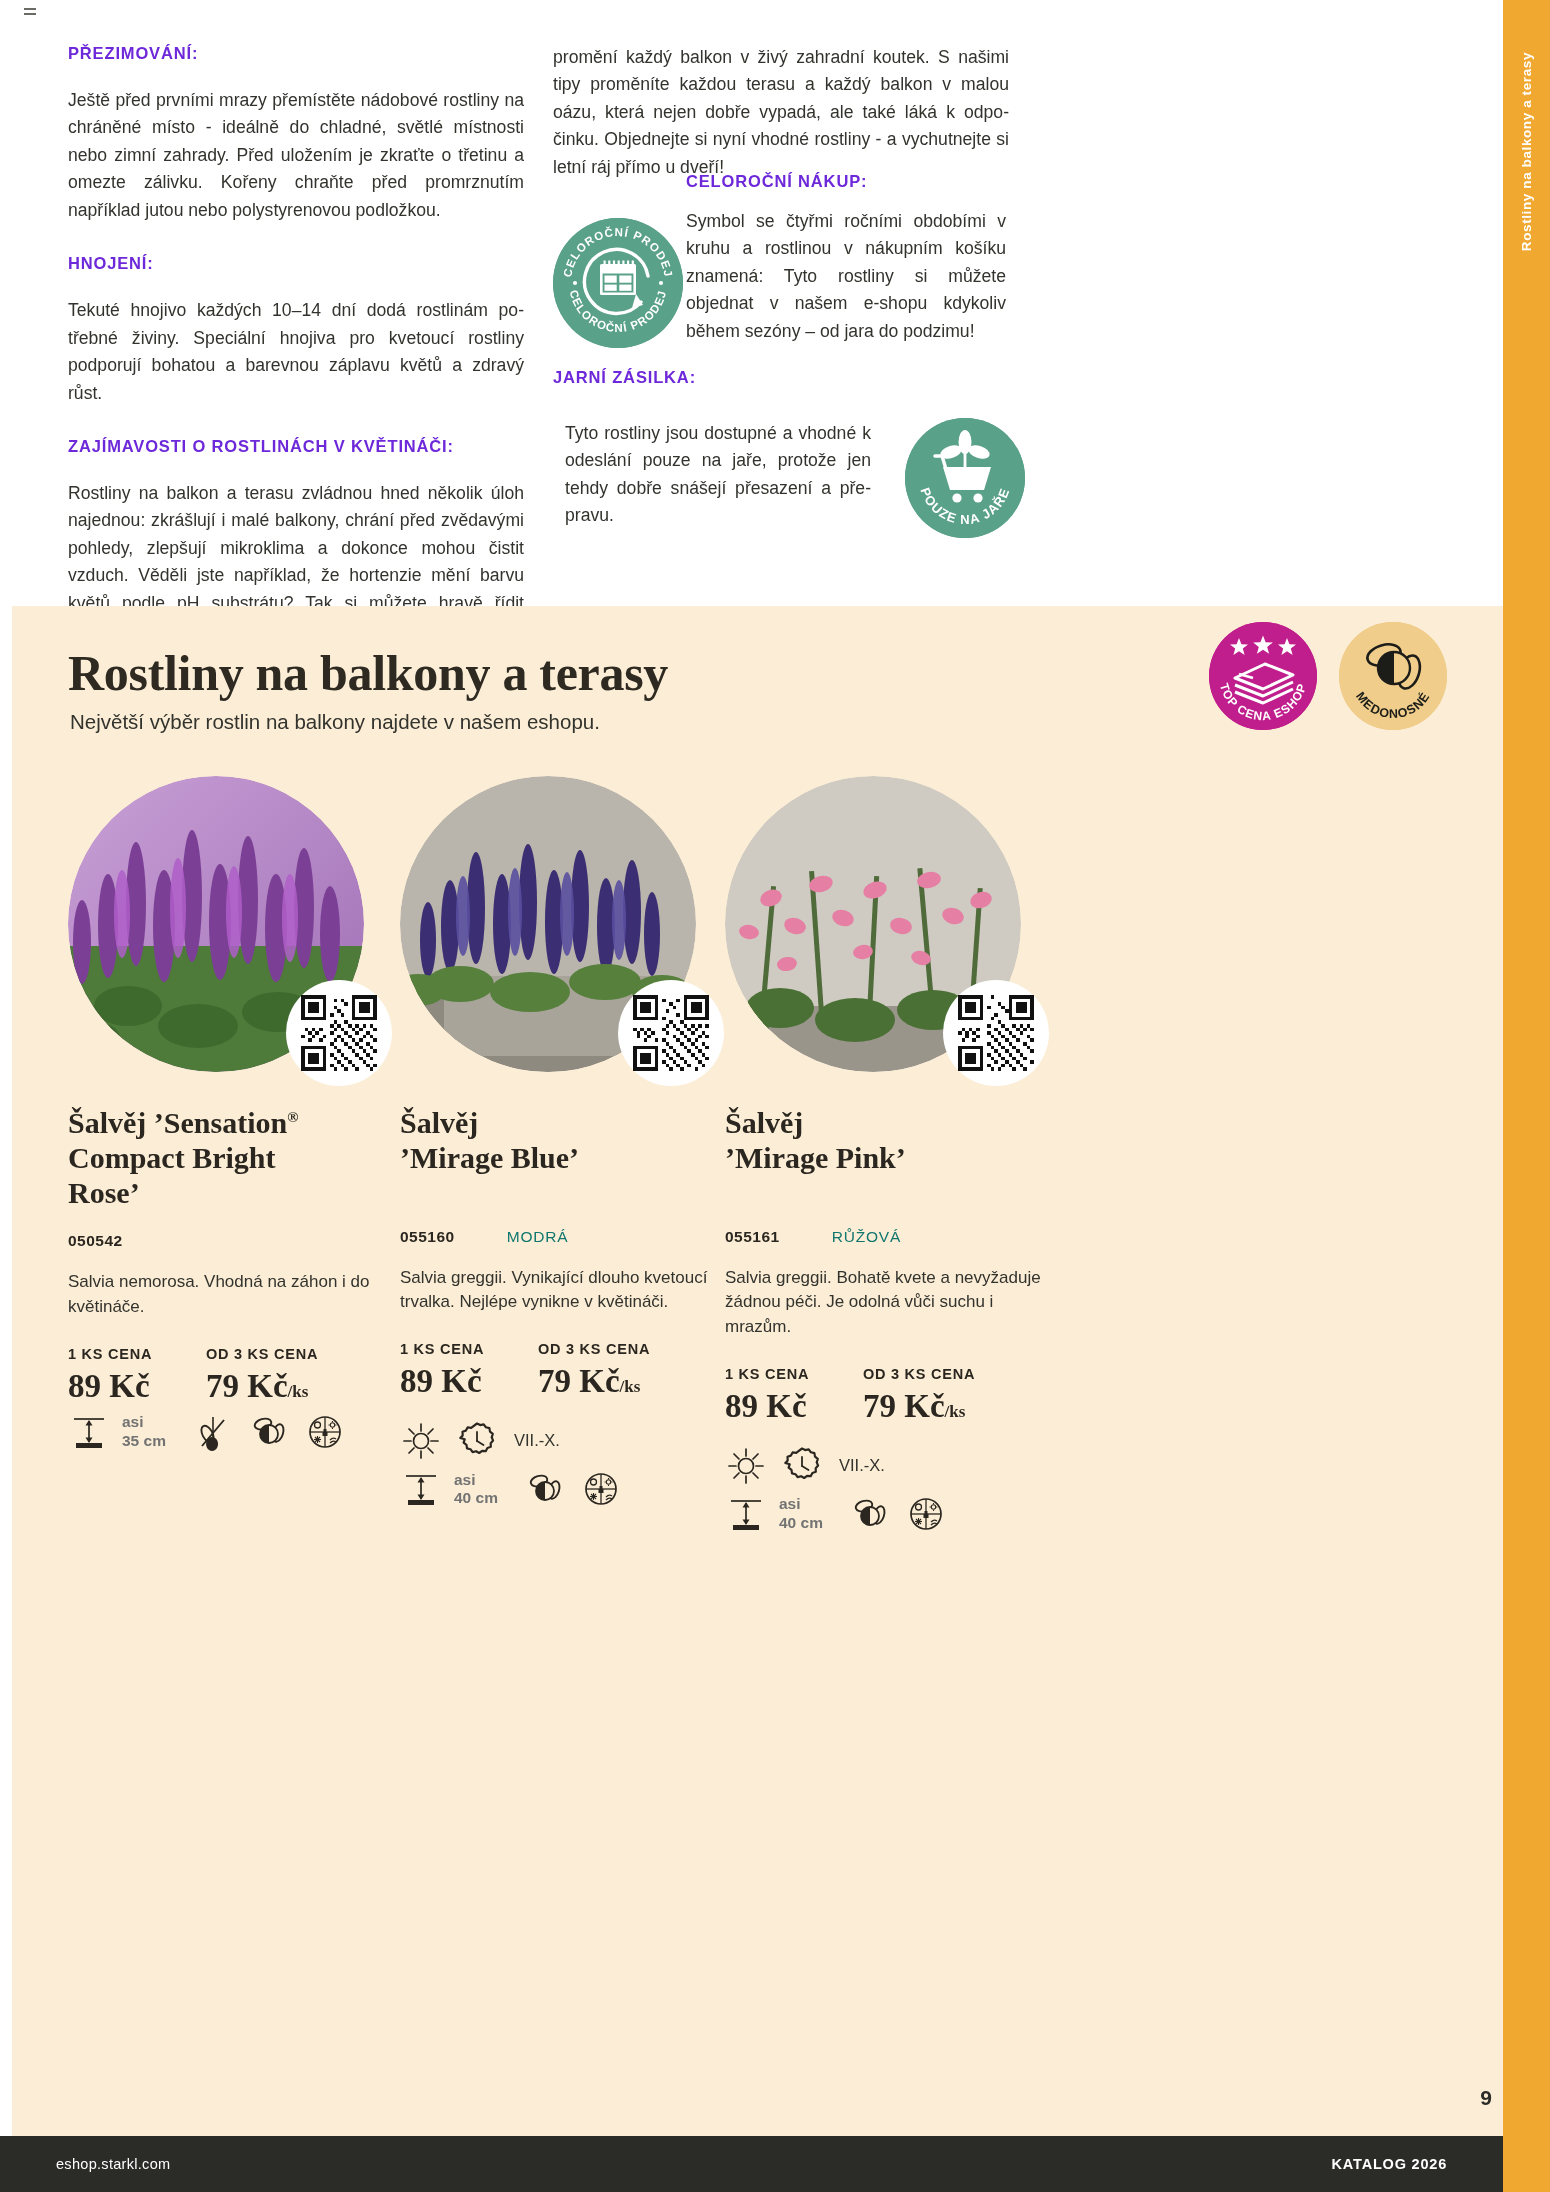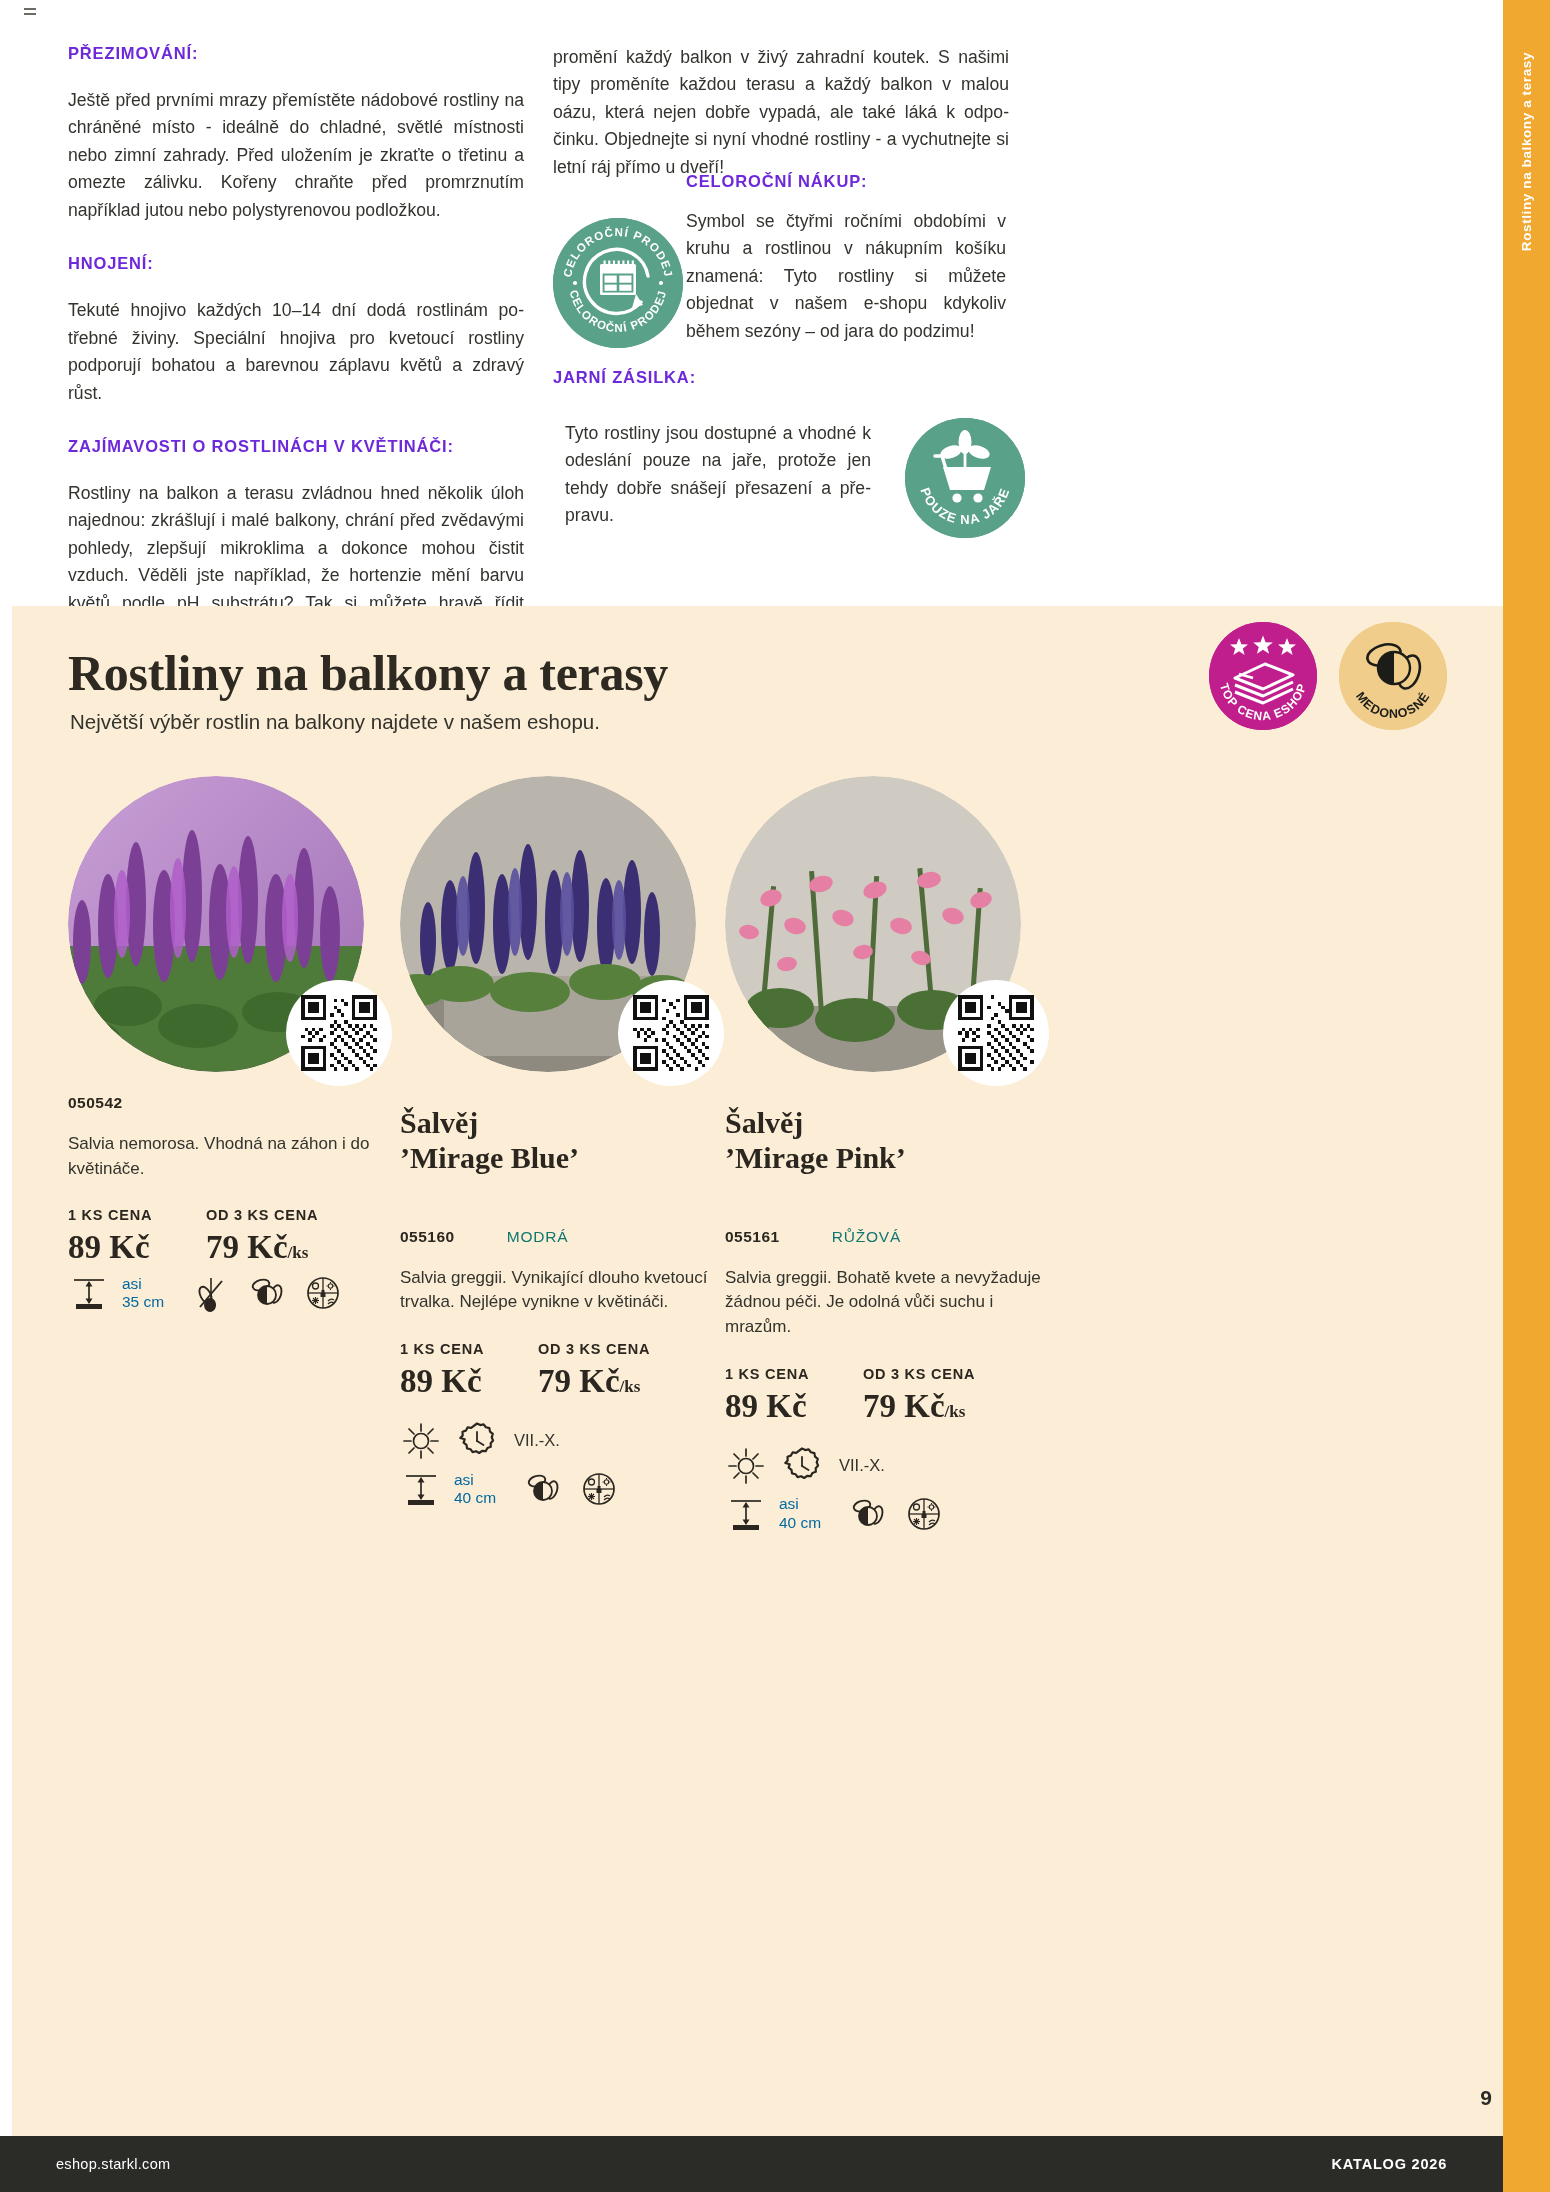--- a/index.html
+++ b/index.html
@@ -225,22 +225,22 @@
   }
   .icon-row .per {
     font-size: 16.5px; color: #33332e; margin-left: 2px;
   }
   .icon-row2 {
     margin-top: 6px;
     display: flex; align-items: center; gap: 14px;
   }
   .ic { width: 42px; height: 42px; display:block; flex: 0 0 auto; }
   .hlabel {
-    font-size: 15.5px; line-height: 1.18; color: #0369a1;
-    margin-left: -2px; margin-right: 12px;
+    font-size: 15.5px; line-height: 1.18; color: #737373;
+    margin-left: -2px; margin-right: 12px; font-weight: bold;
   }
 
   
   .footer {
     position: absolute;
     left: 0; bottom: 0;
     width: 1503px; height: 56px;
     background: #2b2b28;
     display: flex; align-items: center;
     justify-content: space-between;
@@ -547,20 +547,25 @@
               <rect x="20" y="19" width="1" height="1"></rect>
                 <rect x="9" y="20" width="1" height="1"></rect>
               <rect x="12" y="20" width="1" height="1"></rect>
                 <rect x="15" y="20" width="1" height="1"></rect>
               <rect x="19" y="20" width="1" height="1"></rect>
             </g>
           </svg>
         </div>
       </div>
 
+      <div class="pname">
+        <span>Šalvěj ’Sensation</span><sup>®</sup><br>
+        <span>Compact Bright</span><br>
+        <span>Rose’</span>
+      </div>
 
       <div class="pmeta">
         <div class="pcode">050542</div>
         <div class="pcolor"></div>
       </div>
 
       <div class="pdesc">Salvia nemorosa. Vhodná na záhon i do květináče.</div>
 
       <div class="price-row">
         <div class="price-col">

